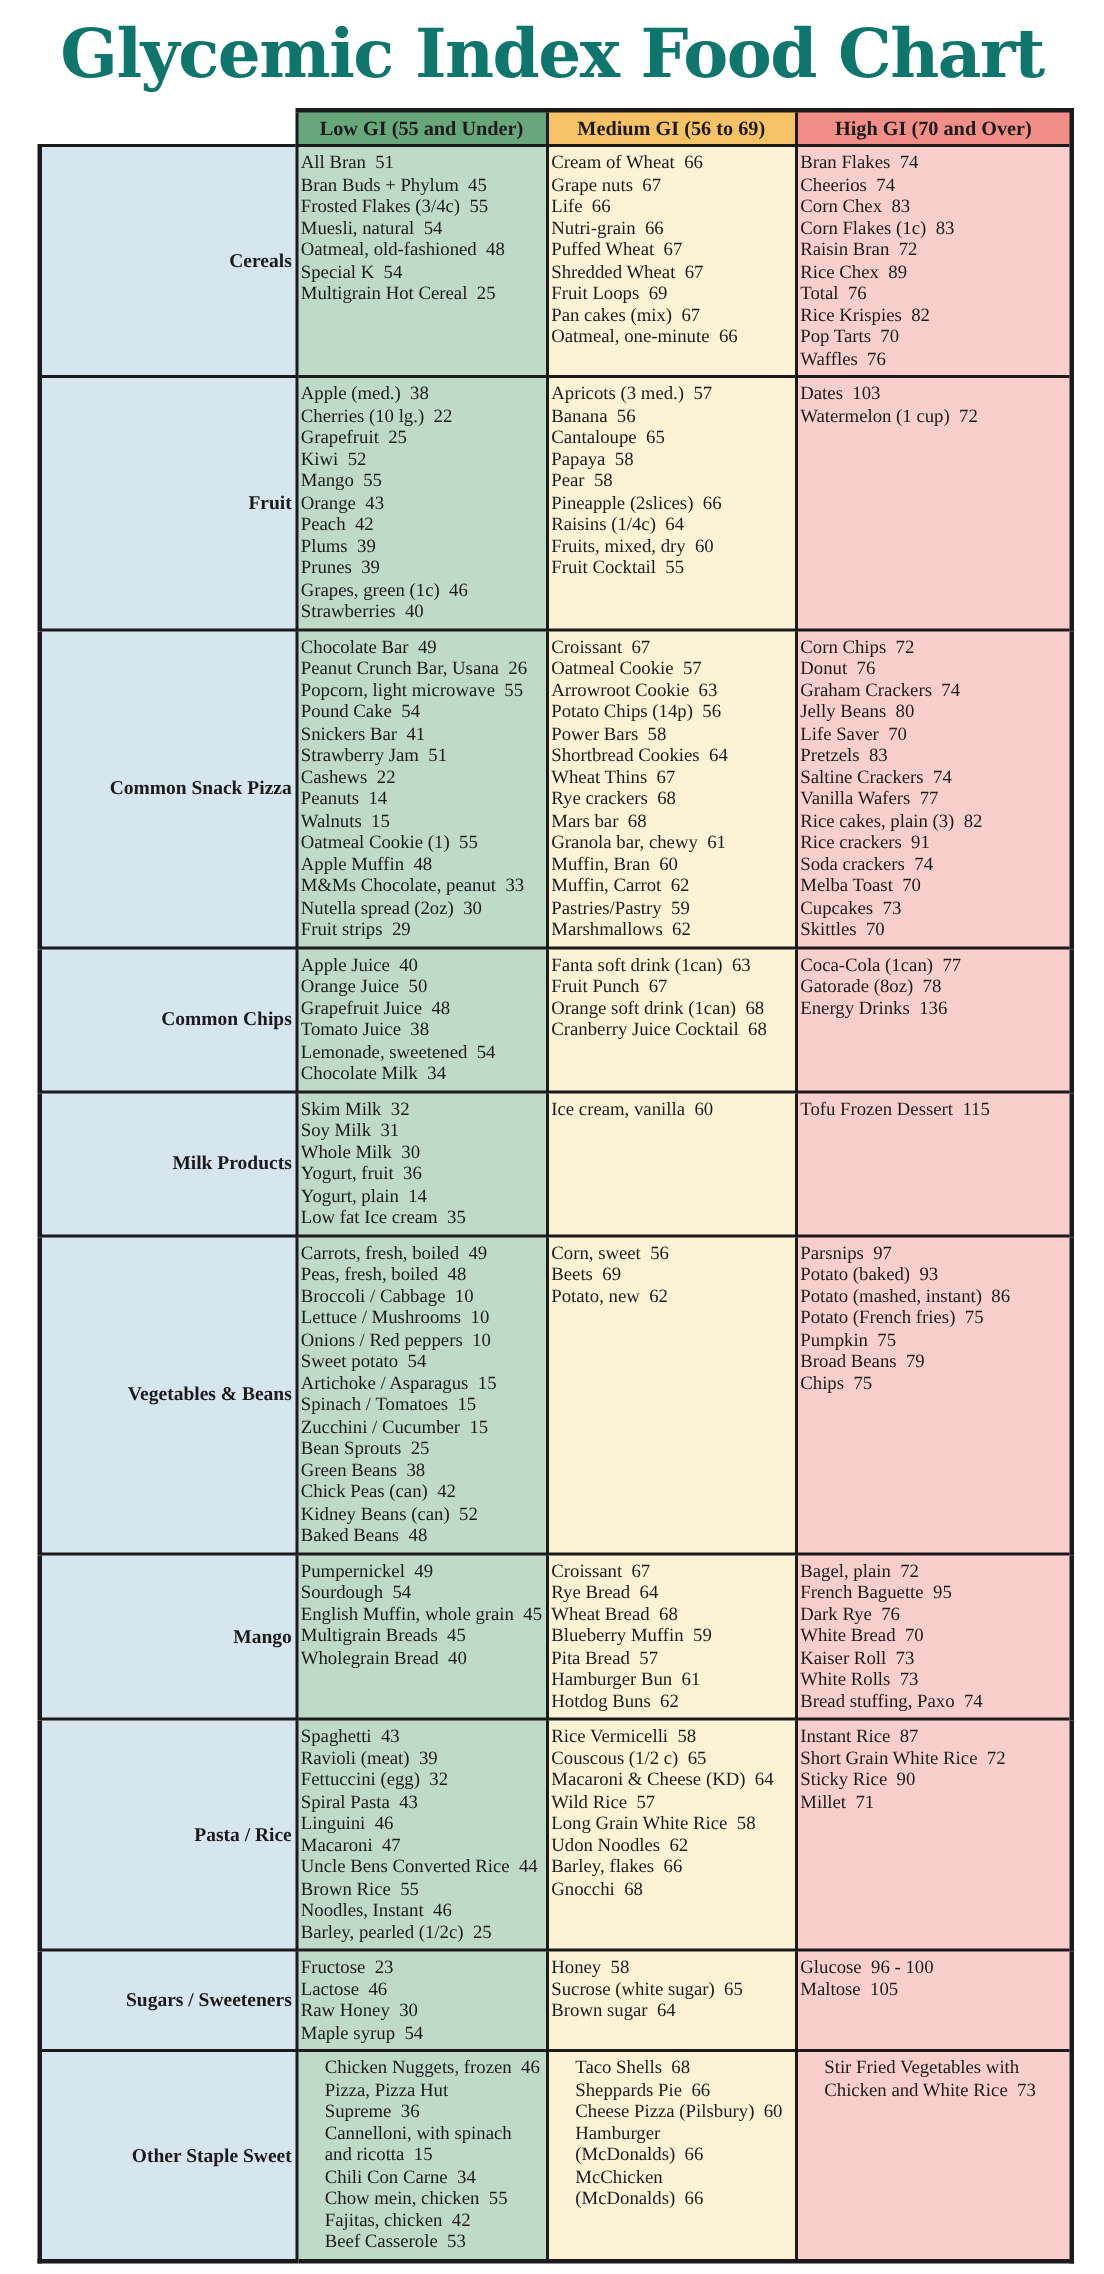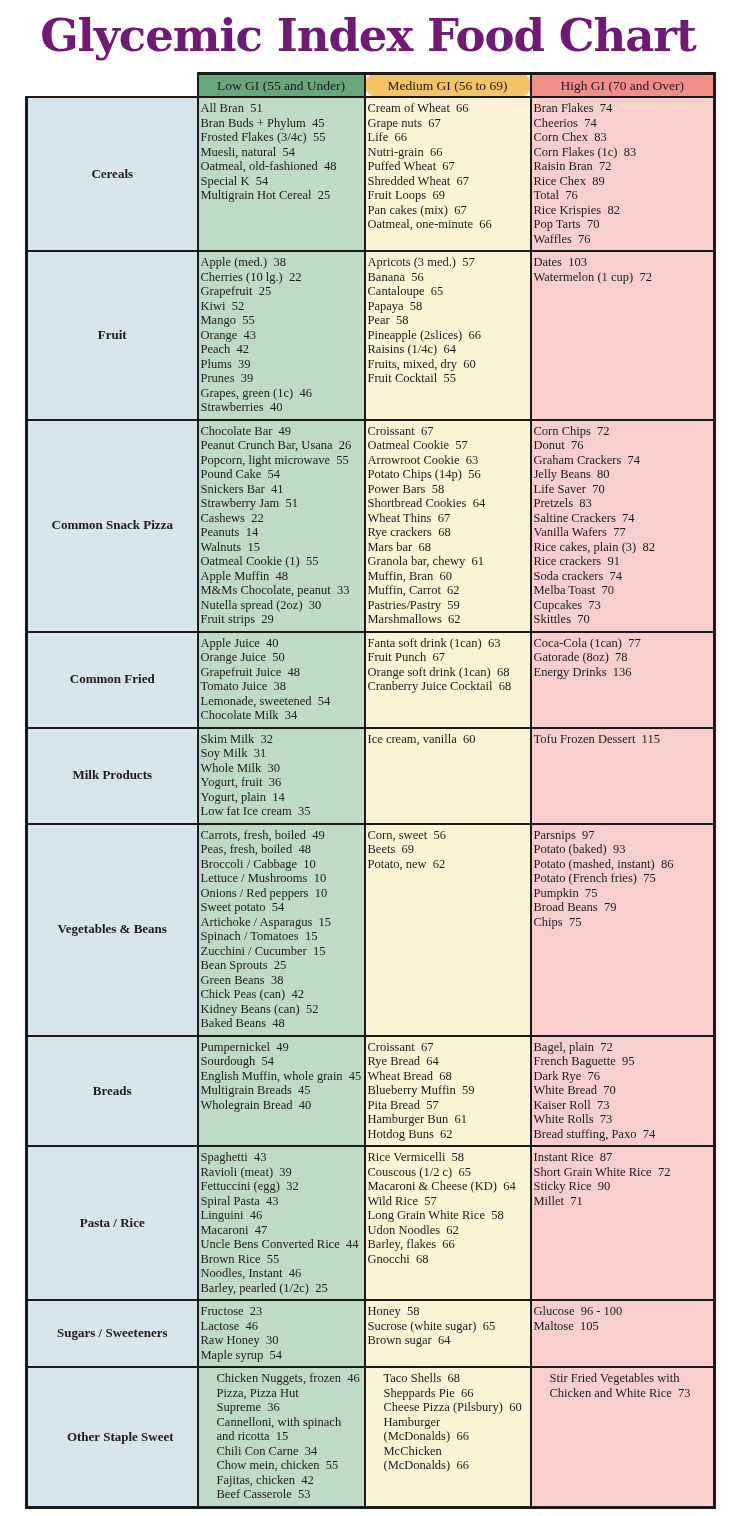--- a/index.html
+++ b/index.html
@@ -29,21 +29,21 @@
     background: #ffffff;
     padding-top: 10px;
   }
   h1.title {
     margin: 0 0 10px 0;
     text-align: center;
     font-family: "DejaVu Serif", "Liberation Serif", serif;
     font-weight: 800;
     font-size: 45px;
     letter-spacing: -1px;
-    color: #701a75;
+    color: #0f766e;
     line-height: 1.15;
   }
   table.gi-table {
     border-collapse: collapse;
     margin-left: 25px;
     width: 688px;
     table-layout: fixed;
   }
   .gi-table th, .gi-table td {
     border: 2px solid var(--border-col);
@@ -59,34 +59,34 @@
   .gi-table col.c-low  { width: 167px; }
   .gi-table col.c-med  { width: 166px; }
   .gi-table col.c-high { width: 184px; }
 
   th.blank {
     border: none;
     background: #ffffff;
   }
   th.gi-header {
     font-size: 13.5px;
-    font-weight: normal;
+    font-weight: bold;
     text-align: center;
     height: 24px;
     padding: 2px;
   }
   th.h-low  { background: var(--low-head); }
-  th.h-med  { background: var(--medium-head); border-radius: 12px; }
+  th.h-med  { background: var(--medium-head); }
   th.h-high { background: var(--high-head); }
 
   td.cat {
     background: var(--cat-bg);
     font-weight: bold;
     font-size: 13px;
-    text-align: center;
+    text-align: right;
     vertical-align: middle;
   }
   td.gi-cell {
     vertical-align: top;
     font-size: 12.5px;
     line-height: 14.5px;
   }
   td.low  { background: var(--low-bg); }
   td.med  { background: var(--medium-bg); }
   td.high { background: var(--high-bg); margin-left: 35px; }
@@ -225,21 +225,21 @@
             <div class="food-line">Vanilla Wafers&nbsp;&nbsp;77</div>
             <div class="food-line">Rice cakes, plain (3)&nbsp;&nbsp;82</div>
             <div class="food-line">Rice crackers&nbsp;&nbsp;91</div>
             <div class="food-line">Soda crackers&nbsp;&nbsp;74</div>
             <div class="food-line">Melba Toast&nbsp;&nbsp;70</div>
             <div class="food-line">Cupcakes&nbsp;&nbsp;73</div>
             <div class="food-line">Skittles&nbsp;&nbsp;70</div>
           </td>
   </tr>
         <tr>
-    <td class="cat">Common Fried</td>
+    <td class="cat">Common Chips</td>
     <td class="gi-cell low">
             <div class="food-line">Apple Juice&nbsp;&nbsp;40</div>
             <div class="food-line">Orange Juice&nbsp;&nbsp;50</div>
             <div class="food-line">Grapefruit Juice&nbsp;&nbsp;48</div>
             <div class="food-line">Tomato Juice&nbsp;&nbsp;38</div>
             <div class="food-line">Lemonade, sweetened&nbsp;&nbsp;54</div>
             <div class="food-line">Chocolate Milk&nbsp;&nbsp;34</div>
           </td>
     <td class="gi-cell med">
             <div class="food-line">Fanta soft drink (1can)&nbsp;&nbsp;63</div>
@@ -297,21 +297,21 @@
             <div class="food-line">Parsnips&nbsp;&nbsp;97</div>
             <div class="food-line">Potato (baked)&nbsp;&nbsp;93</div>
             <div class="food-line">Potato (mashed, instant)&nbsp;&nbsp;86</div>
             <div class="food-line">Potato (French fries)&nbsp;&nbsp;75</div>
             <div class="food-line">Pumpkin&nbsp;&nbsp;75</div>
             <div class="food-line">Broad Beans&nbsp;&nbsp;79</div>
             <div class="food-line">Chips&nbsp;&nbsp;75</div>
           </td>
   </tr>
         <tr>
-    <td class="cat">Breads</td>
+    <td class="cat">Mango</td>
     <td class="gi-cell low">
             <div class="food-line">Pumpernickel&nbsp;&nbsp;49</div>
             <div class="food-line">Sourdough&nbsp;&nbsp;54</div>
             <div class="food-line">English Muffin, whole grain&nbsp;&nbsp;45</div>
             <div class="food-line">Multigrain Breads&nbsp;&nbsp;45</div>
             <div class="food-line">Wholegrain Bread&nbsp;&nbsp;40</div>
           </td>
     <td class="gi-cell med">
             <div class="food-line">Croissant&nbsp;&nbsp;67</div>
             <div class="food-line">Rye Bread&nbsp;&nbsp;64</div>

